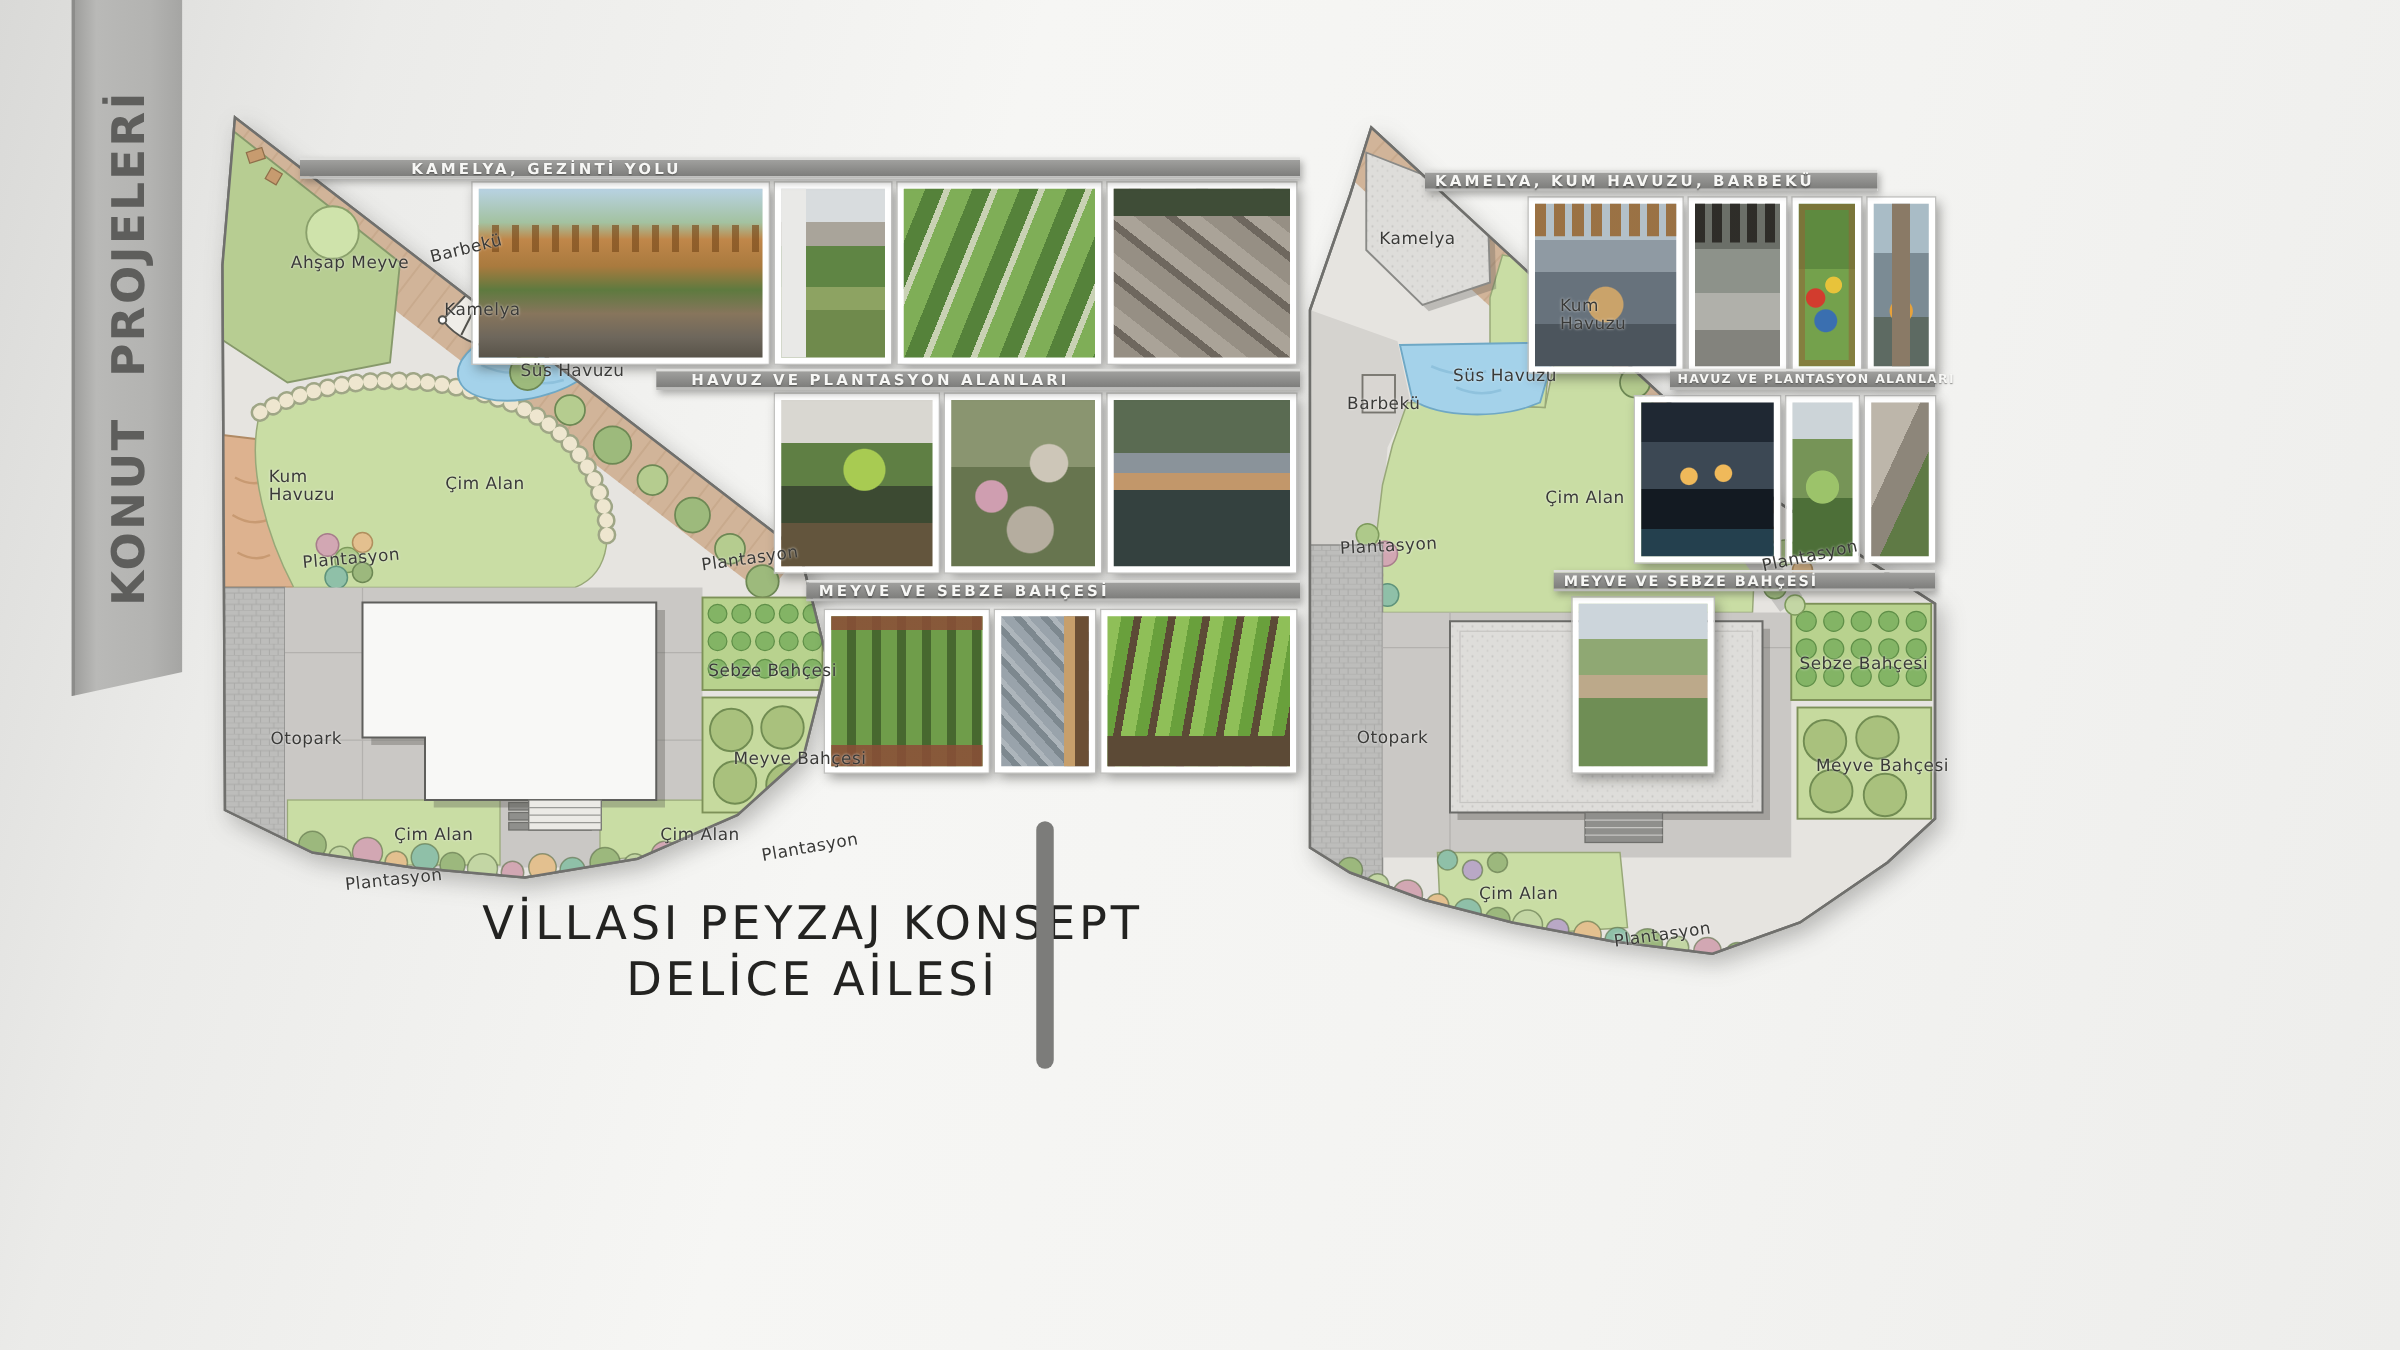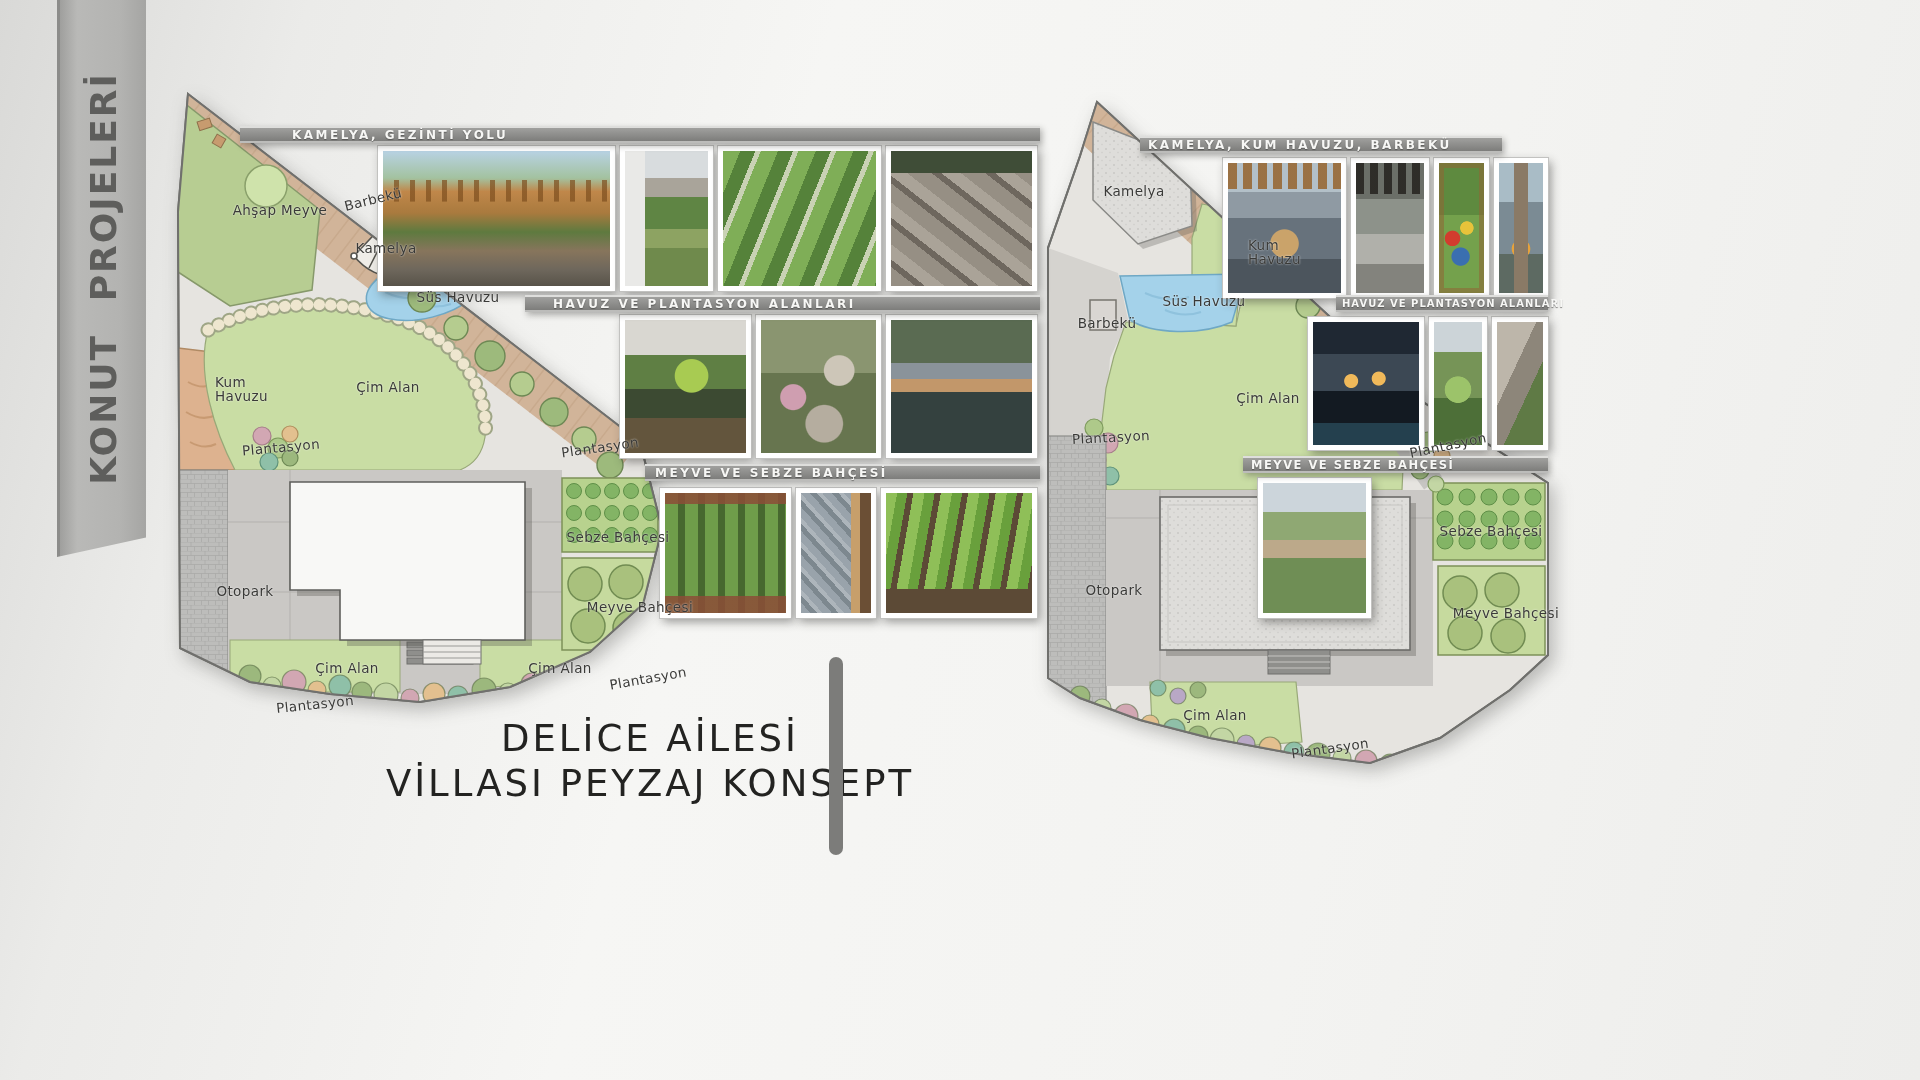--- a/index.html
+++ b/index.html
@@ -312,21 +312,21 @@
           <circle cx="372" cy="668" r="9" fill="#c3d6a4"></circle>
         <circle cx="118" cy="590" r="8" fill="#8fc0a8"></circle>
           <circle cx="138" cy="598" r="8" fill="#b9a8c6"></circle>
           <circle cx="158" cy="592" r="8" fill="#9cb87d"></circle>
       </g>
     </g>
     <path d="M57,4 L380,302 L508,385 L508,557 L470,592 L400,640 L330,665 L250,655 L170,640 L100,622 L40,600 L8,580 L8,150 L40,58 Z" fill="none" stroke="#70706d" stroke-width="2"></path>
   </svg>
 
   <div class="strip" style="left:240px;top:126px;width:800px;">
-    <span style="padding-left:52px;">KAMELYA, GEZİNTİ YOLU</span>
+    <span style="padding-left:52px;margin-left:37px;">KAMELYA, GEZİNTİ YOLU</span>
   </div>
   <div class="strip" style="left:525px;top:295px;width:515px;">
     <span style="padding-left:28px;">HAVUZ VE PLANTASYON ALANLARI</span>
   </div>
   <div class="strip" style="left:645px;top:464px;width:395px;">
     <span style="padding-left:10px;">MEYVE VE SEBZE BAHÇESİ</span>
   </div>
 
   <div class="strip" style="left:1140px;top:136px;width:362px;">
     <span style="padding-left:8px;">KAMELYA, KUM HAVUZU, BARBEKÜ</span>
@@ -417,18 +417,18 @@
   <span class="plabel" style="left:1268px;top:398px;transform:translate(-50%,-50%);">Çim Alan</span>
   <span class="plabel" style="left:1111px;top:437px;transform:translate(-50%,-50%) rotate(-3deg);">Plantasyon</span>
   <span class="plabel" style="left:1448px;top:445px;transform:translate(-50%,-50%) rotate(-12deg);">Plantasyon</span>
   <span class="plabel" style="left:1491px;top:531px;transform:translate(-50%,-50%);">Sebze Bahçesi</span>
   <span class="plabel" style="left:1506px;top:613px;transform:translate(-50%,-50%);">Meyve Bahçesi</span>
   <span class="plabel" style="left:1114px;top:590px;transform:translate(-50%,-50%);">Otopark</span>
   <span class="plabel" style="left:1215px;top:715px;transform:translate(-50%,-50%);">Çim Alan</span>
   <span class="plabel" style="left:1330px;top:748px;transform:translate(-50%,-50%) rotate(-8deg);">Plantasyon</span>
 
   <div class="title-block">
+    <div>VİLLASI PEYZAJ KONSEPT</div>
     <div>DELİCE AİLESİ</div>
-    <div>VİLLASI PEYZAJ KONSEPT</div>
   </div>
   <div class="divider"></div>
 
 </div>
 
 </body></html>

